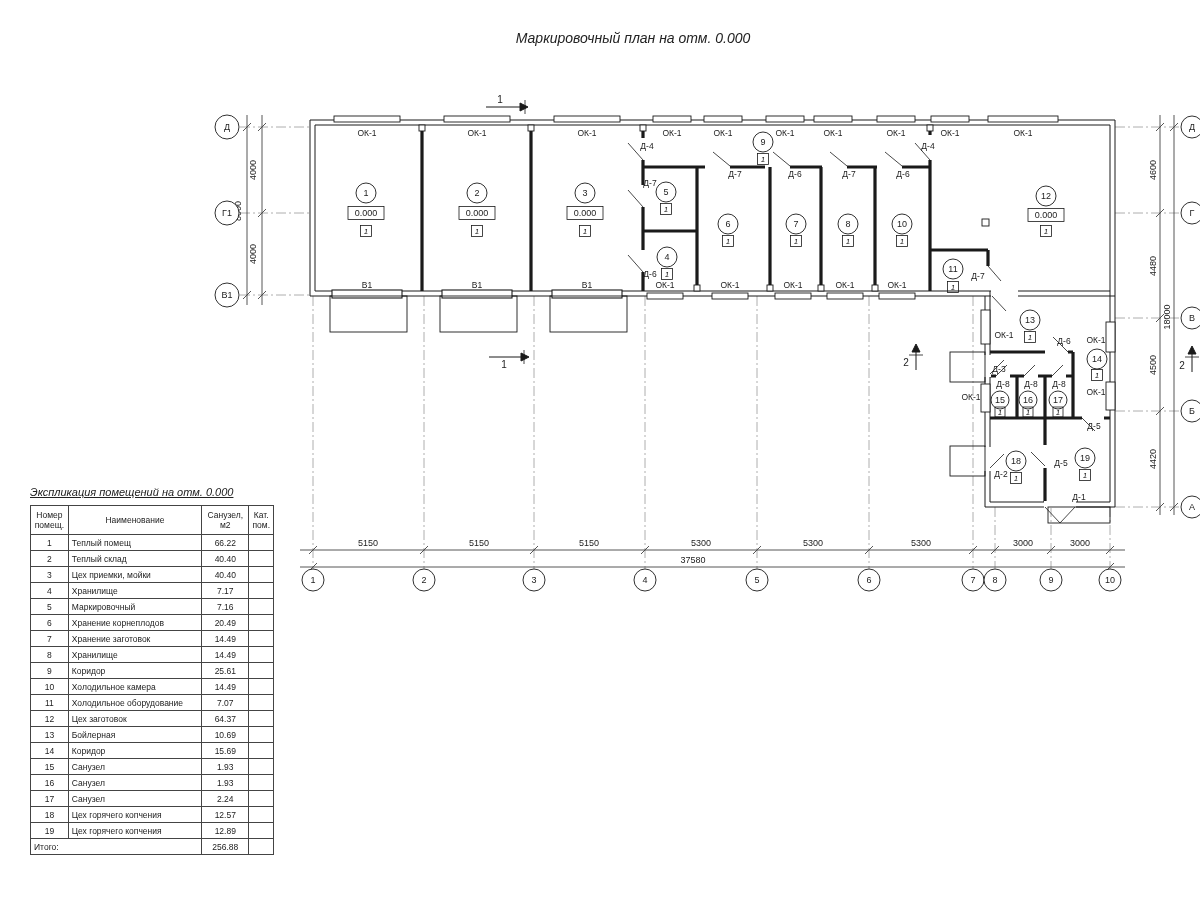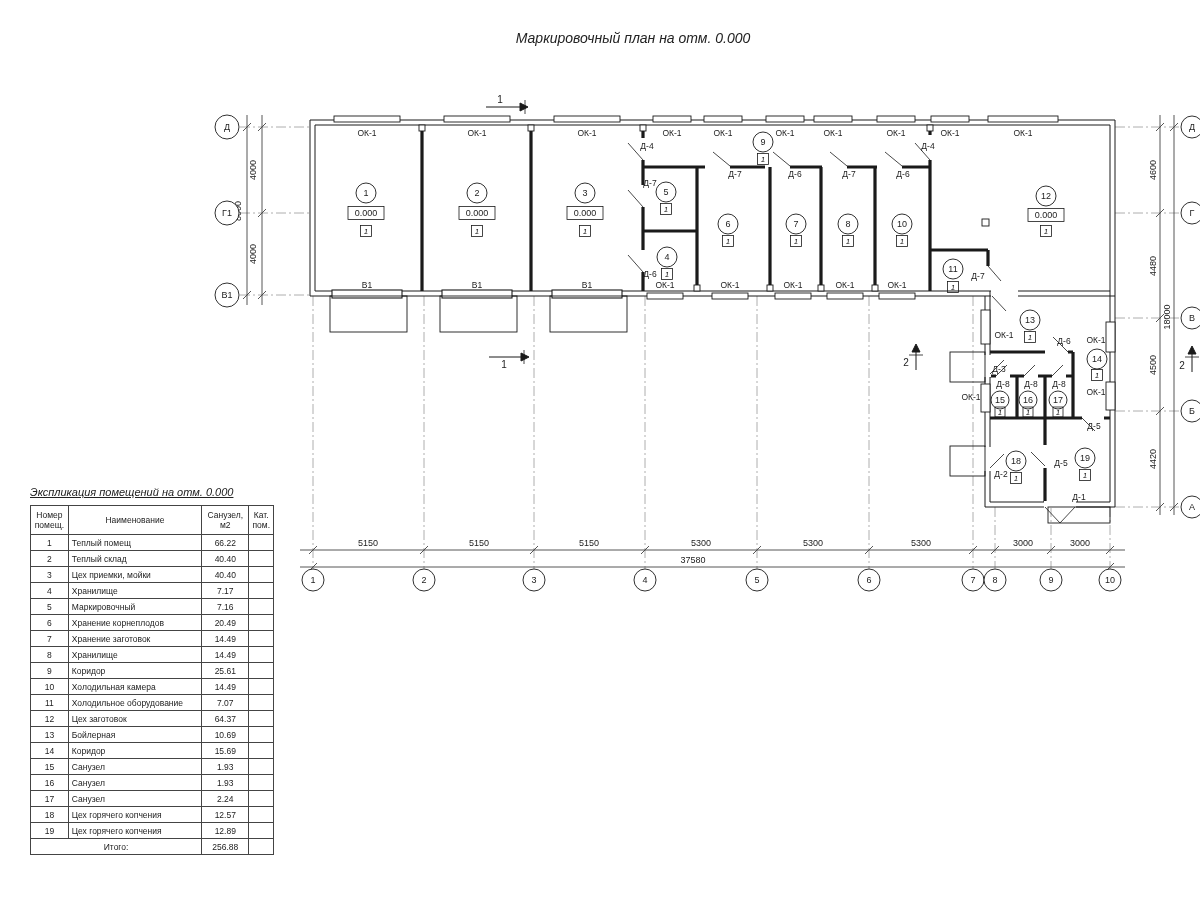--- a/index.html
+++ b/index.html
@@ -7,21 +7,21 @@
         font-family:"Liberation Sans",sans-serif;color:#1a1a1a;}
   .drawing-title{position:absolute;left:433px;top:30px;width:400px;text-align:center;
         font-size:14px;font-style:italic;color:#222;}
   .expl{position:absolute;left:30px;top:486px;width:252px;}
   .expl-title{text-align:left;font-size:11px;font-style:italic;text-decoration:underline;
         margin-bottom:7px;color:#222;}
   table.expl-table{border-collapse:collapse;width:244px;font-size:8.5px;color:#222;}
   table.expl-table th,table.expl-table td{border:1px solid #444;padding:1px 3px;height:13px;}
   table.expl-table th{font-weight:normal;text-align:center;height:26px;}
   td.c{text-align:center;}
-  td.r{text-align:center;}
+  td.r{text-align:left;}
   col.n{width:38px;} col.name{width:142px;} col.area{width:48px;} col.cat{width:24px;}
   svg{position:absolute;left:0;top:0;}
   svg text{font-family:"Liberation Sans",sans-serif;fill:#222;}
   .lbl{font-size:8.5px;text-anchor:middle;}
   .dim{font-size:9px;text-anchor:middle;}
   .bub{font-size:9px;text-anchor:middle;}
   .flr{font-size:8px;font-style:italic;text-anchor:middle;}
   .sec{font-size:10px;text-anchor:middle;}
 </style>
 </head>
@@ -433,21 +433,21 @@
             <td></td>
           </tr>
           <tr>
             <td class="c">9</td>
             <td>Коридор</td>
             <td class="c">25.61</td>
             <td></td>
           </tr>
           <tr>
             <td class="c">10</td>
-            <td>Холодильная камера</td>
+            <td>Холодильное камера</td>
             <td class="c">14.49</td>
             <td></td>
           </tr>
           <tr>
             <td class="c">11</td>
             <td>Холодильное оборудование</td>
             <td class="c">7.07</td>
             <td></td>
           </tr>
           <tr>

